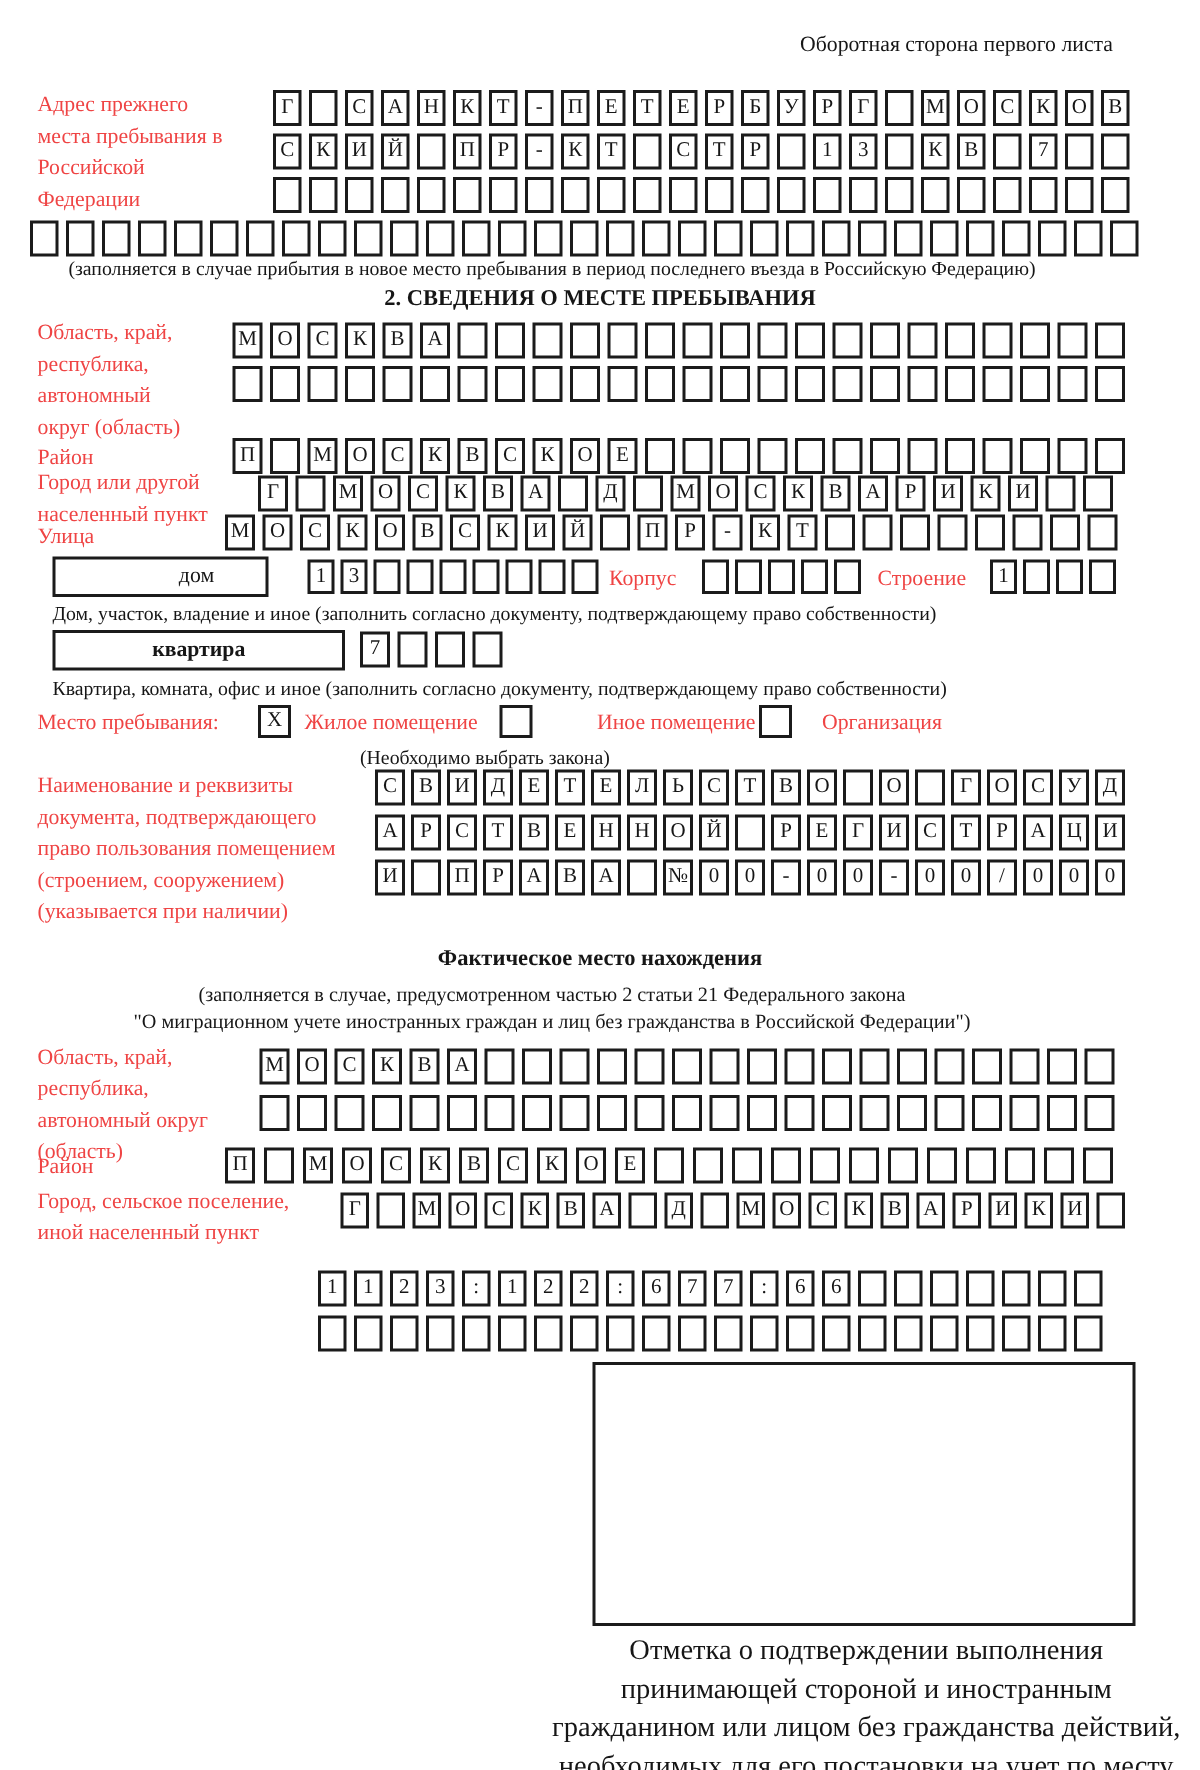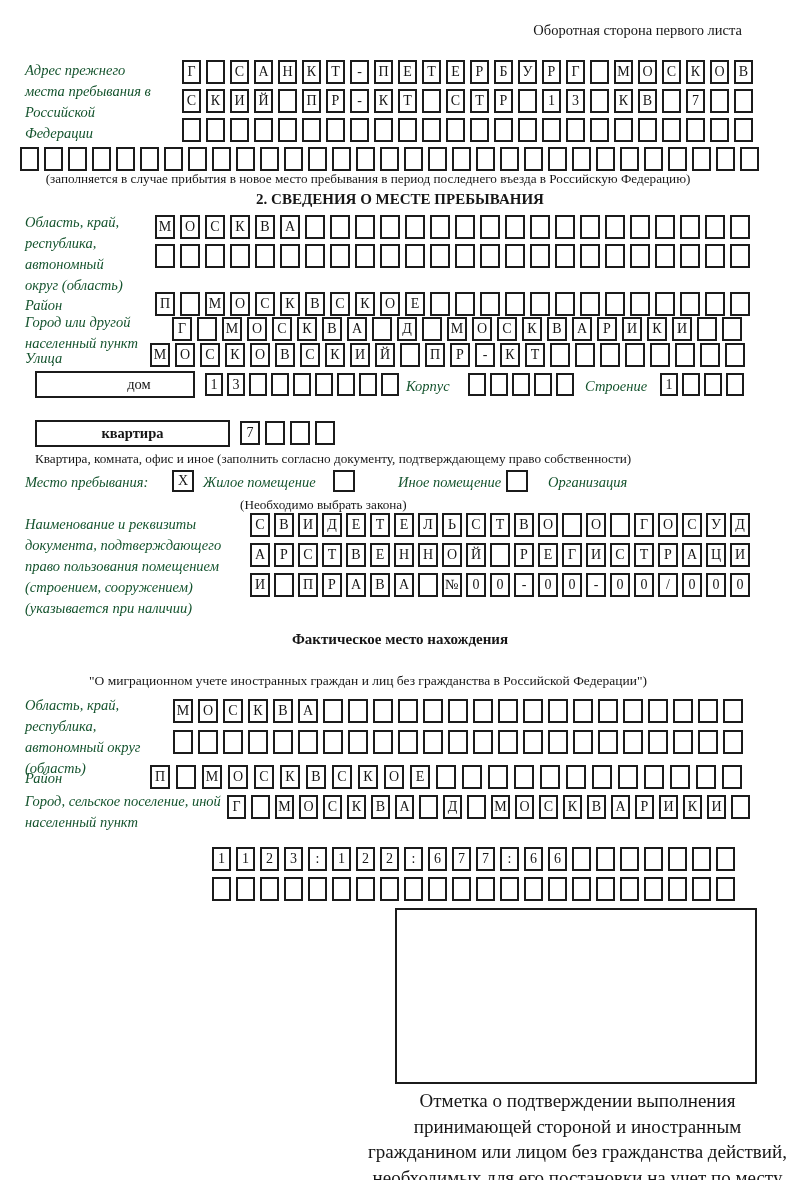--- a/index.html
+++ b/index.html
@@ -1,19 +1,19 @@
 <!DOCTYPE html>
 <html><head>
 <meta charset="utf-8">
 <style>
   html,body{margin:0;padding:0;background:#ffffff;}
   body{font-family:"Liberation Serif","DejaVu Serif",serif;color:#161616;}
   #sheet{position:relative;width:800px;height:1180px;background:#ffffff;overflow:hidden;}
   .abs{position:absolute;}
-  .lbl{font-size:14.5px;line-height:1.45;color:#14532d;font-style:italic;}
+  .lbl{font-size:14.5px;line-height:1.45;color:#ef4444;}
   .hdr{font-size:15px;font-weight:bold;text-align:center;width:800px;left:0;}
   .cap{font-size:13.2px;text-align:center;width:736px;left:0;white-space:nowrap;}
   .capL{font-size:13.2px;white-space:nowrap;}
   .grid{display:flex;gap:5px;}
   .grid .cell{box-sizing:border-box;width:20px;height:24px;border:2px solid #1b1b1b;
     display:flex;align-items:center;justify-content:center;font-size:14px;line-height:1;
     background:#fff;flex:0 0 auto;}
   .grid.g19 .cell{width:19px;}
   .grid.g18 .cell{width:18px;height:23px;}
   .grid.g4{gap:4px;}
@@ -277,21 +277,21 @@
       <span class="cell"></span>
       <span class="cell"></span>
       <span class="cell"></span>
       <span class="cell"></span>
       <span class="cell"></span>
       <span class="cell"></span>
       <span class="cell"></span>
       <span class="cell"></span>
     </div>
 
-  <div class="abs widebox" style="top:371px;left:35px;width:160px;height:27px;padding-left:48px;">дом</div>
+  <div class="abs widebox" style="top:371px;left:35px;width:144px;height:27px;padding-left:48px;">дом</div>
   <div class="abs grid g18 g4" style="top:373px;left:205px;">
       <span class="cell">1</span>
       <span class="cell">3</span>
       <span class="cell"></span>
       <span class="cell"></span>
       <span class="cell"></span>
       <span class="cell"></span>
       <span class="cell"></span>
       <span class="cell"></span>
       <span class="cell"></span>
@@ -304,20 +304,21 @@
       <span class="cell"></span>
       <span class="cell"></span>
     </div>
   <div class="abs lbl" style="top:376px;left:585px;">Строение</div>
   <div class="abs grid g18 g4" style="top:373px;left:660px;">
       <span class="cell">1</span>
       <span class="cell"></span>
       <span class="cell"></span>
       <span class="cell"></span>
     </div>
+  <div class="abs capL" style="top:401px;left:35px;">Дом, участок, владение и иное (заполнить согласно документу, подтверждающему право собственности)</div>
 
   <div class="abs widebox" style="top:420px;left:35px;width:195px;height:27px;font-weight:bold;">квартира</div>
   <div class="abs grid" style="top:421px;left:240px;">
       <span class="cell">7</span>
       <span class="cell"></span>
       <span class="cell"></span>
       <span class="cell"></span>
     </div>
   <div class="abs capL" style="top:451px;left:35px;">Квартира, комната, офис и иное (заполнить согласно документу, подтверждающему право собственности)</div>
 
@@ -395,20 +396,21 @@
       <span class="cell">-</span>
       <span class="cell">0</span>
       <span class="cell">0</span>
       <span class="cell">/</span>
       <span class="cell">0</span>
       <span class="cell">0</span>
       <span class="cell">0</span>
     </div>
 
   <div class="abs hdr" style="top:631px;">Фактическое место нахождения</div>
+  <div class="abs cap" style="top:655px;font-size:13.5px;">(заполняется в случае, предусмотренном частью 2 статьи 21 Федерального закона</div>
   <div class="abs cap" style="top:673px;font-size:13.5px;">"О миграционном учете иностранных граждан и лиц без гражданства в Российской Федерации")</div>
 
   <div class="abs lbl" style="top:695px;left:25px;width:138px;">Область, край, республика, автономный округ (область)</div>
   <div class="abs grid" style="top:699px;left:173px;">
       <span class="cell">М</span>
       <span class="cell">О</span>
       <span class="cell">С</span>
       <span class="cell">К</span>
       <span class="cell">В</span>
       <span class="cell">А</span>

